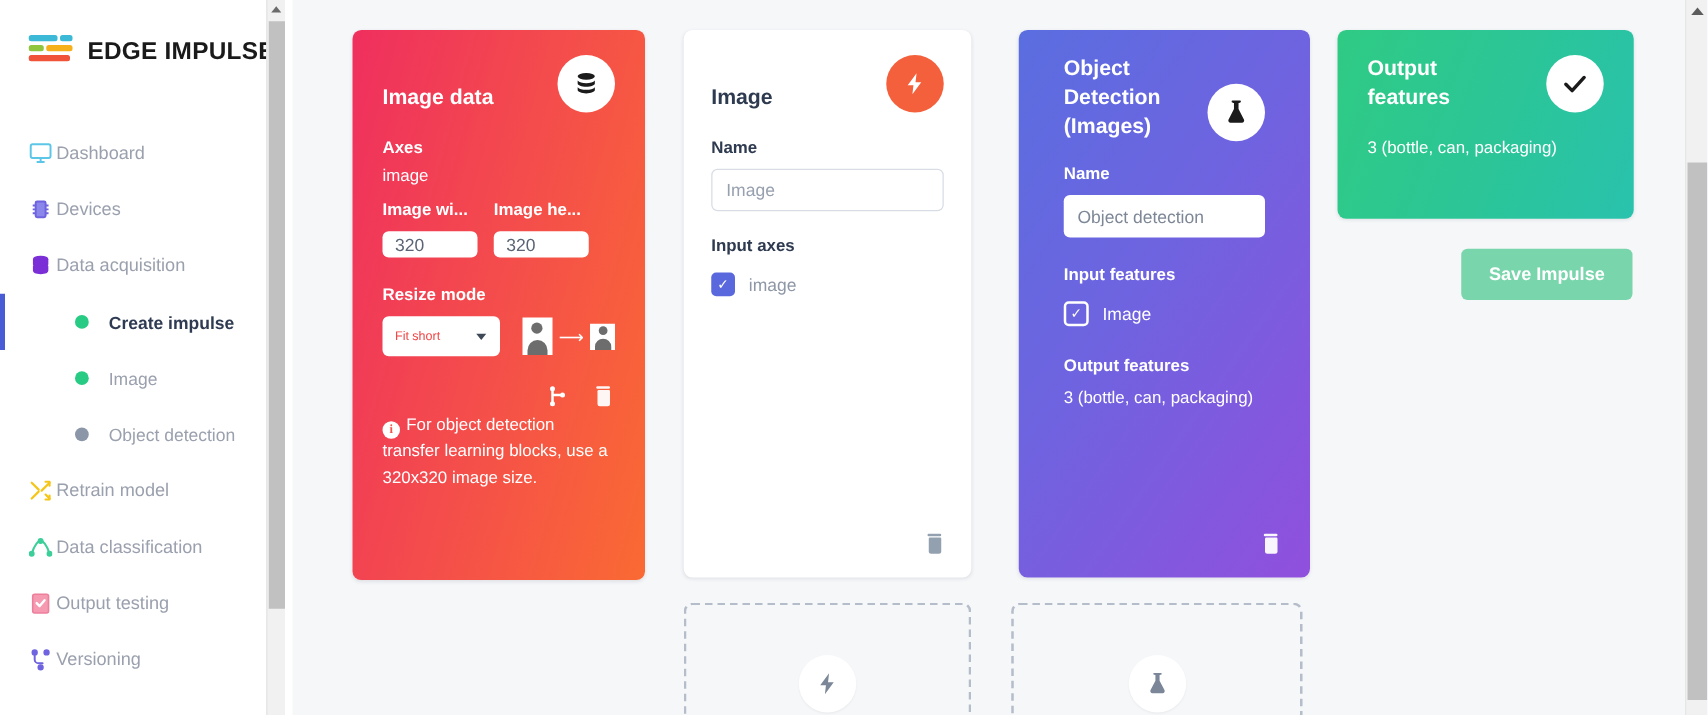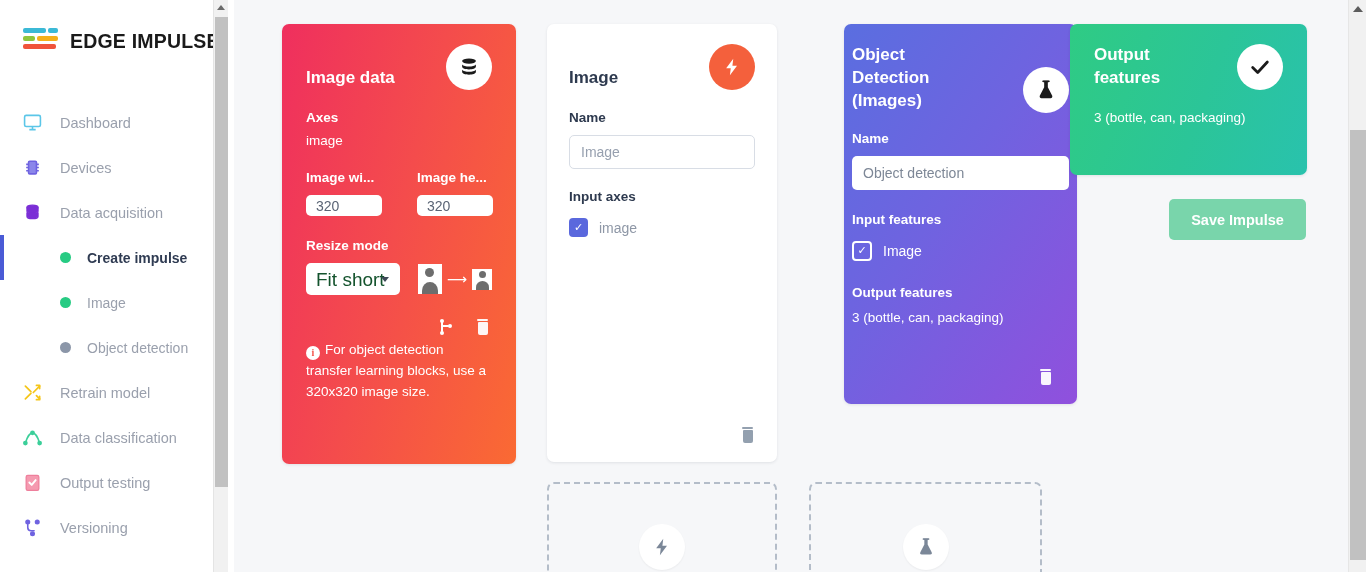--- a/index.html
+++ b/index.html
@@ -32,21 +32,21 @@
   .lb4 { top: 10px; left: 15px; width: 21px; background: #f5b01a; }
   .lb5 { top: 18px; left: 1px;  width: 33px; background: #f0533a; }
   .logo-text {
     font-size: 19.5px; font-weight: bold; letter-spacing: .2px;
     color: #1a1a1a; white-space: nowrap;
   }
 
   .nav { margin-top: 44px; }
   .nav-item {
     display: flex; align-items: center;
-    height: 45px; padding-left: 22px; gap: 17px;
+    height: 45px; padding-left: 22px; gap: 2px;
     position: relative; cursor: pointer;
   }
   .nav-item .nav-label {
     font-size: 14.5px; color: #9aa0ad; white-space: nowrap;
   }
   .nav-icon { width: 21px; height: 21px; flex: 0 0 21px; display: flex; align-items: center; justify-content: center; }
 
   .sub-item {
     display: flex; align-items: center;
     height: 45px; padding-left: 60px; gap: 16px;
@@ -112,21 +112,21 @@
   .val-light  { font-size: 13.5px; color: #fff; font-weight: 400; }
 
   .field-input {
     background: #fff; border: none; border-radius: 5px;
     height: 21px; width: 76px;
     font-size: 14px; color: #5a6475; padding: 0 10px;
     font-family: "Liberation Sans", sans-serif;
   }
   .sel {
     background: #fff; border: none; border-radius: 5px;
-    height: 32px; width: 94px; font-size: 19px; color: #14532d;
+    height: 32px; width: 94px; font-size: 10px; color: #ef4444;
     padding: 0 6px 0 10px;
     font-family: "Liberation Sans", sans-serif;
     appearance: none; -webkit-appearance: none;
     cursor: pointer;
   }
   .sel-wrap { position: relative; width: 94px; }
   .sel-wrap::after {
     content: ""; position: absolute; right: 11px; top: 14px;
     width: 0; height: 0; pointer-events: none;
     border-left: 4px solid transparent; border-right: 4px solid transparent;
@@ -174,23 +174,23 @@
   .cb-outline {
     width: 20px; height: 20px; border-radius: 4px; background: transparent;
     border: 2px solid #fff;
     display: flex; align-items: center; justify-content: center;
     color: #fff; font-size: 11px; flex: 0 0 20px; cursor: pointer;
   }
   .cb-label { font-size: 14px; color: #8e97a6; }
 
   
   #card-objdet {
-    left: 616px; top: 24px; width: 233px; height: 380px;
+    left: 587px; top: 24px; width: 233px; height: 438px;
     background: linear-gradient(125deg, #5a6ee0 0%, #6f63e0 45%, #9050dd 100%);
-    color: #fff; padding: 20px 8px;
+    color: #fff; padding: 20px 36px;
   }
   .white-input {
     width: 100%; height: 34px; border: none; border-radius: 5px;
     font-size: 14px; color: #4d5666; padding: 0 11px; background: #fff;
     font-family: "Liberation Sans", sans-serif;
   }
   .white-input::placeholder { color: #7d8796; }
 
   
   #card-output {
@@ -394,21 +394,21 @@
               <path d="M4.5 15c1.3 1.5 4.1 2.3 7.5 2.3s6.2-.8 7.5-2.3v2.5c0 1.6-3.4 2.9-7.5 2.9S4.5 19.1 4.5 17.5z"></path>
             </svg>
           </div>
         </div>
 
         <div style="margin-top:20px">
           <div class="lbl-strong">Axes</div>
           <div class="val-light" style="margin-top:8px">image</div>
         </div>
 
-        <div style="display:flex; gap:35px; margin-top:22px">
+        <div style="display:flex; gap:13px; margin-top:12px">
           <div>
             <div class="lbl-strong">Image wi...</div>
             <input class="field-input" style="margin-top: 10px;" value="320">
           </div>
           <div>
             <div class="lbl-strong">Image he...</div>
             <input class="field-input" style="margin-top: 10px;" value="320">
           </div>
         </div>
 

